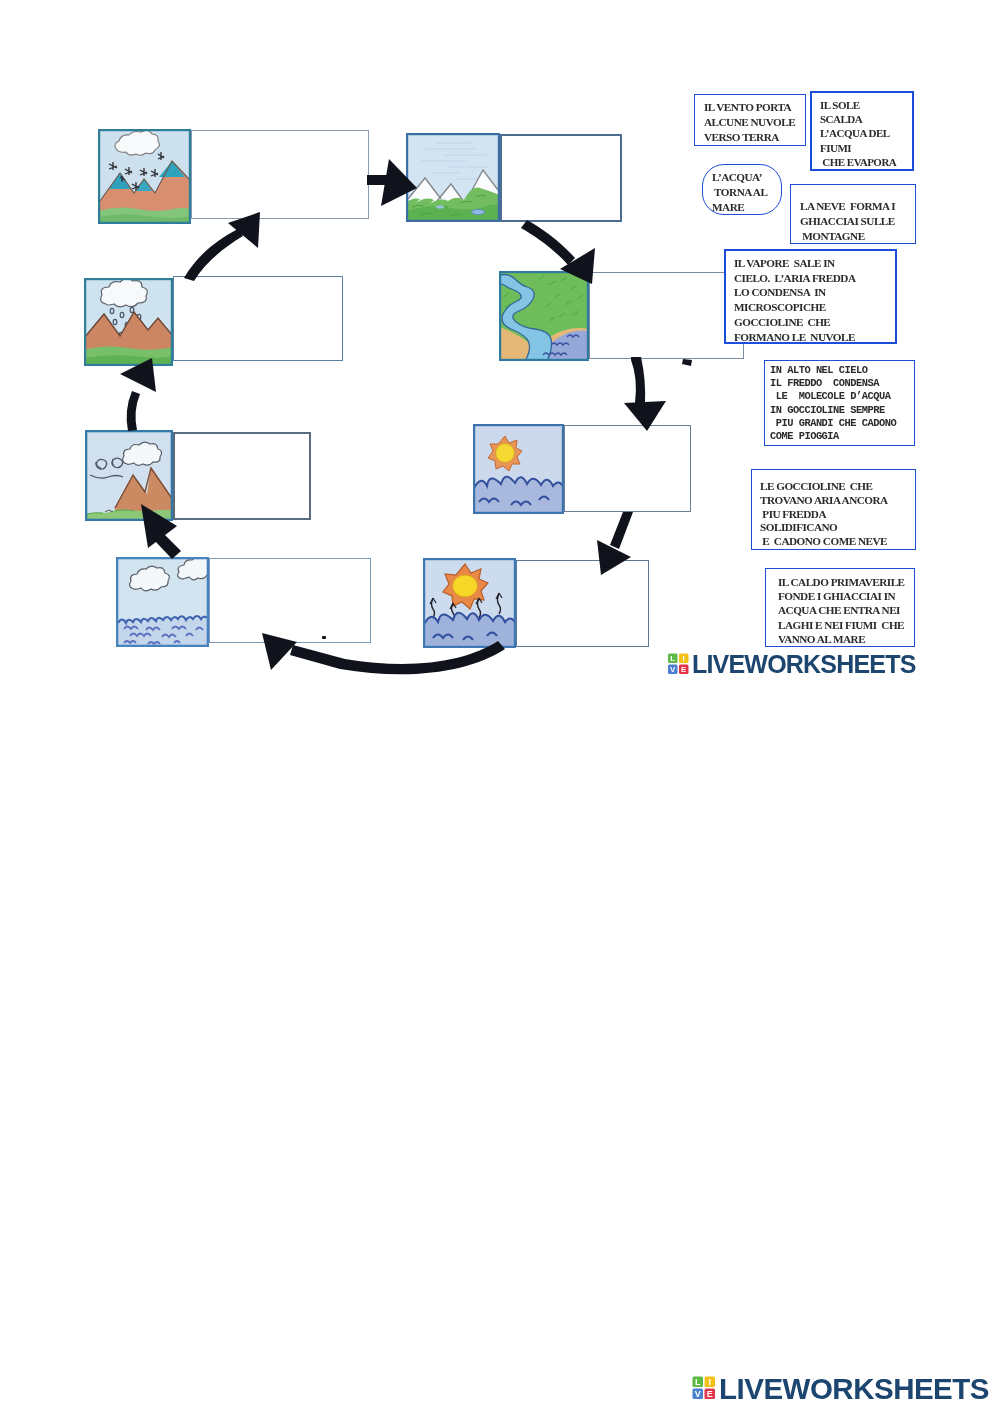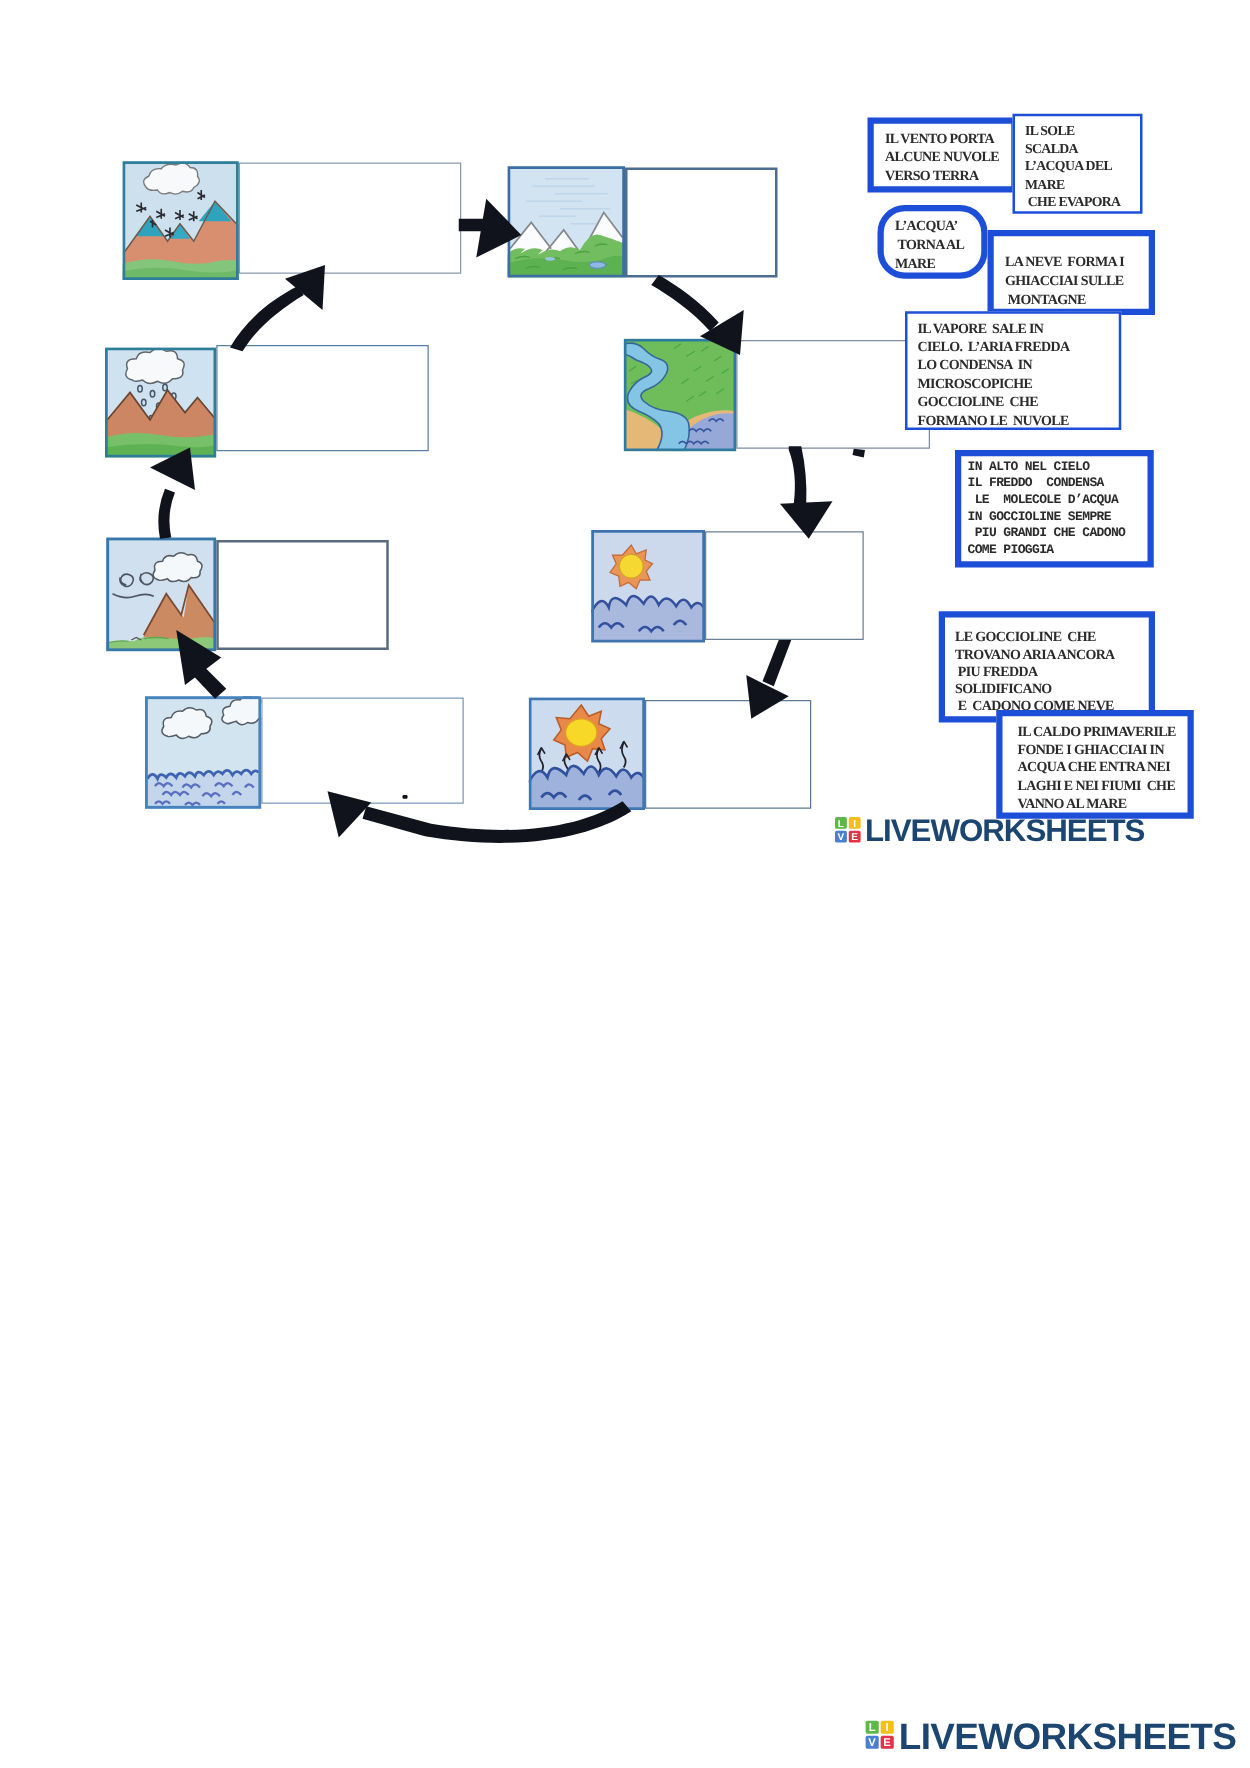--- a/index.html
+++ b/index.html
@@ -1,20 +1,20 @@
 <!DOCTYPE html>
 <html><head>
 <meta charset="utf-8">
 <style>
 html,body{margin:0;padding:0;}
 body{width:1000px;height:1414px;background:#ffffff;position:relative;overflow:hidden;
  font-family:"Liberation Sans",sans-serif;}
 .abs{position:absolute;}
 .abox{position:absolute;background:#fff;}
-.tbox{position:absolute;background:#fff;border:5px solid #1d4ed8;
+.tbox{position:absolute;background:#fff;border:1px solid #1d4ed8;
  font-family:"Liberation Serif",serif;font-weight:bold;color:#2b2b2b;
  font-size:11.2px;line-height:15px;letter-spacing:-0.5px;white-space:pre;}
 svg{display:block;}
 </style>
 </head>
 <body>
 
 <div class="abox" style="left:191px;top:130px;width:176px;height:87px;border:1px solid #8a9ab0;"></div>
 <div class="abox" style="left:500px;top:134px;width:118px;height:84px;border:2px solid #4d6d90;"></div>
 <div class="abox" style="left:589px;top:272px;width:153px;height:85px;border:1px solid #7d8ba0;"></div>
@@ -214,46 +214,46 @@
 <rect x="1" y="1" width="87" height="86" fill="none" stroke="#2e7d99" stroke-width="2.4"></rect>
 </svg>
   </div>
 
 <div class="tbox" style="left:694px;top:94px;width:101px;height:45px;padding:5px 0 0 9px;">IL VENTO PORTA
 ALCUNE NUVOLE
 VERSO TERRA</div>
 <div class="tbox" style="left:810px;top:91px;width:92px;height:71px;border-width:2px;padding:5px 0 0 8px;font-size:11px;line-height:14.2px;">IL SOLE
 SCALDA
 L’ACQUA DEL
-MARE
+FIUMI
  CHE EVAPORA</div>
 <div class="tbox" style="left:702px;top:164px;width:69px;height:44px;padding:5px 0 0 9px;border-radius:22px;">L’ACQUA’
  TORNA AL
 MARE</div>
 <div class="tbox" style="left:790px;top:184px;width:115px;height:44px;padding:14px 0 0 9px;">LA NEVE  FORMA I
 GHIACCIAI SULLE
  MONTAGNE</div>
 <div class="tbox" style="left:724px;top:249px;width:145px;height:86px;border-width:2px;padding:5px 16px 0 8px;line-height:14.7px;">IL VAPORE  SALE IN
 CIELO.  L’ARIA FREDDA
 LO CONDENSA  IN
 MICROSCOPICHE
 GOCCIOLINE  CHE
 FORMANO LE  NUVOLE</div>
 <div class="tbox" style="left:764px;top:360px;width:144px;height:81px;padding:3px 0 0 5px;font-size:10.4px;line-height:13.2px;font-family:Liberation Mono, monospace;">IN ALTO NEL CIELO
 IL FREDDO  CONDENSA
  LE  MOLECOLE D’ACQUA
 IN GOCCIOLINE SEMPRE
  PIU GRANDI CHE CADONO
 COME PIOGGIA</div>
-<div class="tbox" style="left:751px;top:469px;width:155px;height:69px;padding:10px 0 0 8px;line-height:13.8px;margin-top:20px;">LE GOCCIOLINE  CHE
+<div class="tbox" style="left:751px;top:469px;width:155px;height:69px;padding:10px 0 0 8px;line-height:13.8px;">LE GOCCIOLINE  CHE
 TROVANO ARIA ANCORA
  PIU FREDDA
 SOLIDIFICANO
  E  CADONO COME NEVE</div>
-<div class="tbox" style="left:765px;top:568px;width:136px;height:71px;padding:6px 0 0 12px;line-height:14.2px;margin-left:32px;">IL CALDO PRIMAVERILE
+<div class="tbox" style="left:765px;top:568px;width:136px;height:71px;padding:6px 0 0 12px;line-height:14.2px;">IL CALDO PRIMAVERILE
 FONDE I GHIACCIAI IN
 ACQUA CHE ENTRA NEI
 LAGHI E NEI FIUMI  CHE
 VANNO AL MARE</div>
 
 <svg class="abs" id="arrows" style="left:0;top:0;" width="1000" height="680" viewBox="0 0 1000 680">
 <g fill="#10121c" stroke="none">
 
 <rect x="367" y="175" width="24" height="10"></rect>
 <polygon points="389,159 417,188 381,206"></polygon>

